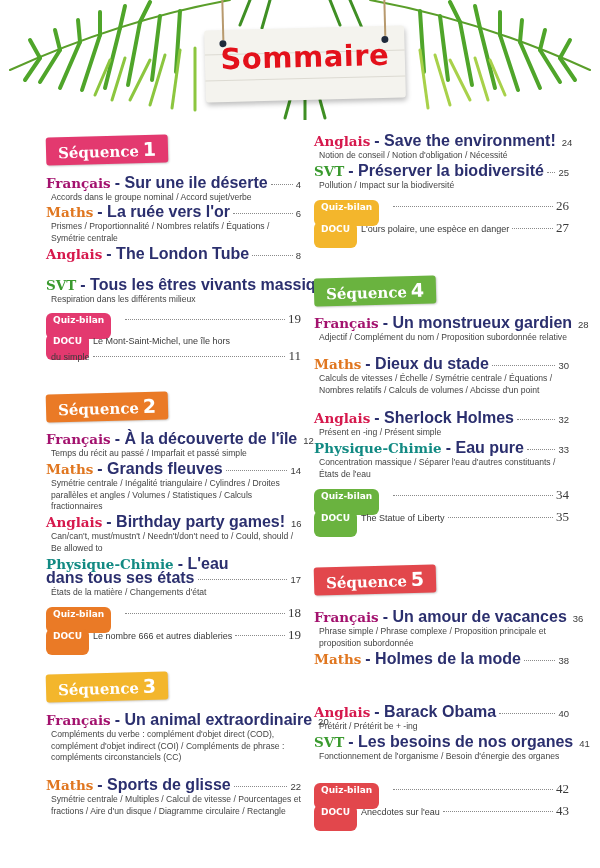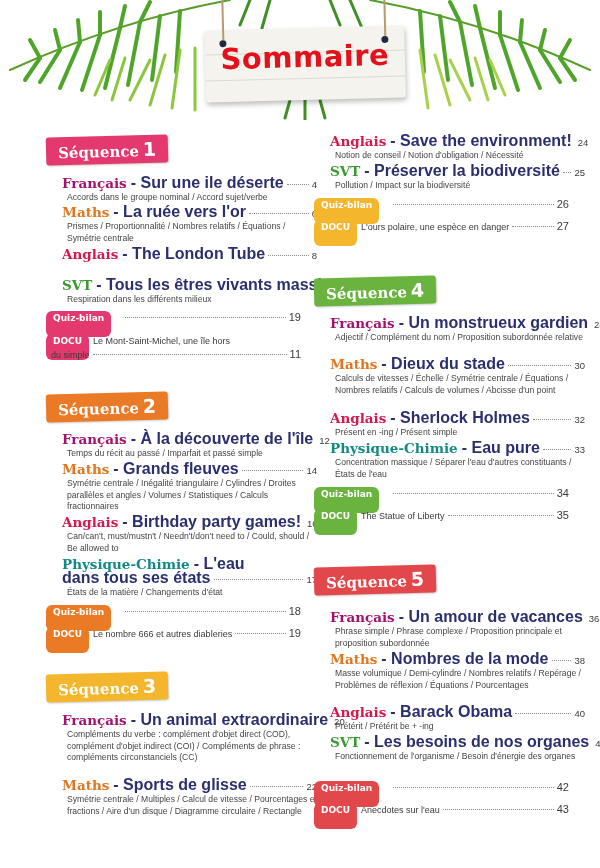--- a/index.html
+++ b/index.html
@@ -18,34 +18,34 @@
 
   .col { position:absolute; width:255px; }
   .col.left { left:46px; }
   .col.right { left:314px; }
 
   .seq-badge { position:absolute; height:28px; padding:0 12px; border-radius:3px; color:#fff;
                font-family:"DejaVu Serif", serif; font-weight:bold; font-size:15px; line-height:28px;
                transform:rotate(-1.5deg); box-shadow:1px 1px 2px rgba(0,0,0,0.2); }
   .seq-badge .num { font-family:"DejaVu Sans", sans-serif; font-size:19px; margin-left:4px; }
 
-  .entry { position:absolute; left:16px; width:255px; }
+  .entry { position:absolute; left:0; width:255px; }
   .entry .line { display:flex; align-items:baseline; white-space:nowrap; font-size:10.5px; line-height:14px; }
   .entry .subject { font-family:"DejaVu Serif", serif; font-weight:bold; font-size:13.5px; margin-right:4px; }
   .entry .topic { color:#2b2f6e; font-weight:bold; font-size:16px; }
   .entry .dots { flex:1; border-bottom:1.5px dotted #8a8a8a; margin:0 3px; position:relative; top:-3px; }
   .entry .page { color:#3a3a3a; font-size:9.5px; }
   .entry .desc { font-size:8.6px; color:#444; line-height:11.5px; padding-left:5px; }
 
   .pill { display:inline-block; height:26px; padding:0 7px; border-radius:6px; color:#fff; font-family:"DejaVu Sans", sans-serif;
           font-weight:bold; font-size:9px; line-height:14px; margin-right:4px; }
   .pill-row { position:absolute; left:0; width:255px; display:flex; align-items:baseline; font-size:9px; white-space:nowrap; }
   .pill-row .txt { color:#3a3a3a; font-size:9px; }
   .pill-row .dots { flex:1; border-bottom:1.5px dotted #8a8a8a; margin:0 3px; position:relative; top:-3px; }
-  .pill-row .page { font-size:11px; }
+  .pill-row .page { font-size:13px;font-family:Liberation Serif, serif; }
 </style>
 </head>
 <body>
 
 <div class="header">
   <svg class="palm" viewBox="0 0 600 120">
     <g stroke-linecap="round" fill="none">
       <path d="M10 70 Q120 20 230 0" stroke="#5a9e2a" stroke-width="2"></path>
       <g stroke="#4fa52a" stroke-width="4">
         <path d="M40 58 L25 80"></path>
@@ -345,25 +345,24 @@
         <span class="subject" style="color:#a3126e">Français</span>
         <span class="topic">- Un amour de vacances</span>
         <span class="dots"></span>
         <span class="page">36</span>
       </div>
     <div class="desc">Phrase simple / Phrase complexe / Proposition principale et proposition subordonnée</div>
   </div>
   <div class="entry" style="top:652px;">
     <div class="line">
         <span class="subject" style="color:#e0761f">Maths</span>
-        <span class="topic">- Nombres de la mode</span>
+        <span class="topic">- Holmes de la mode</span>
         <span class="dots"></span>
         <span class="page">38</span>
       </div>
-    <div class="desc">Masse volumique / Demi-cylindre / Nombres relatifs / Repérage / Problèmes de réflexion / Équations / Pourcentages</div>
   </div>
   <div class="entry" style="top:705px;">
     <div class="line">
         <span class="subject" style="color:#d6194d">Anglais</span>
         <span class="topic">- Barack Obama</span>
         <span class="dots"></span>
         <span class="page">40</span>
       </div>
     <div class="desc">Prétérit / Prétérit be + -ing</div>
   </div>

